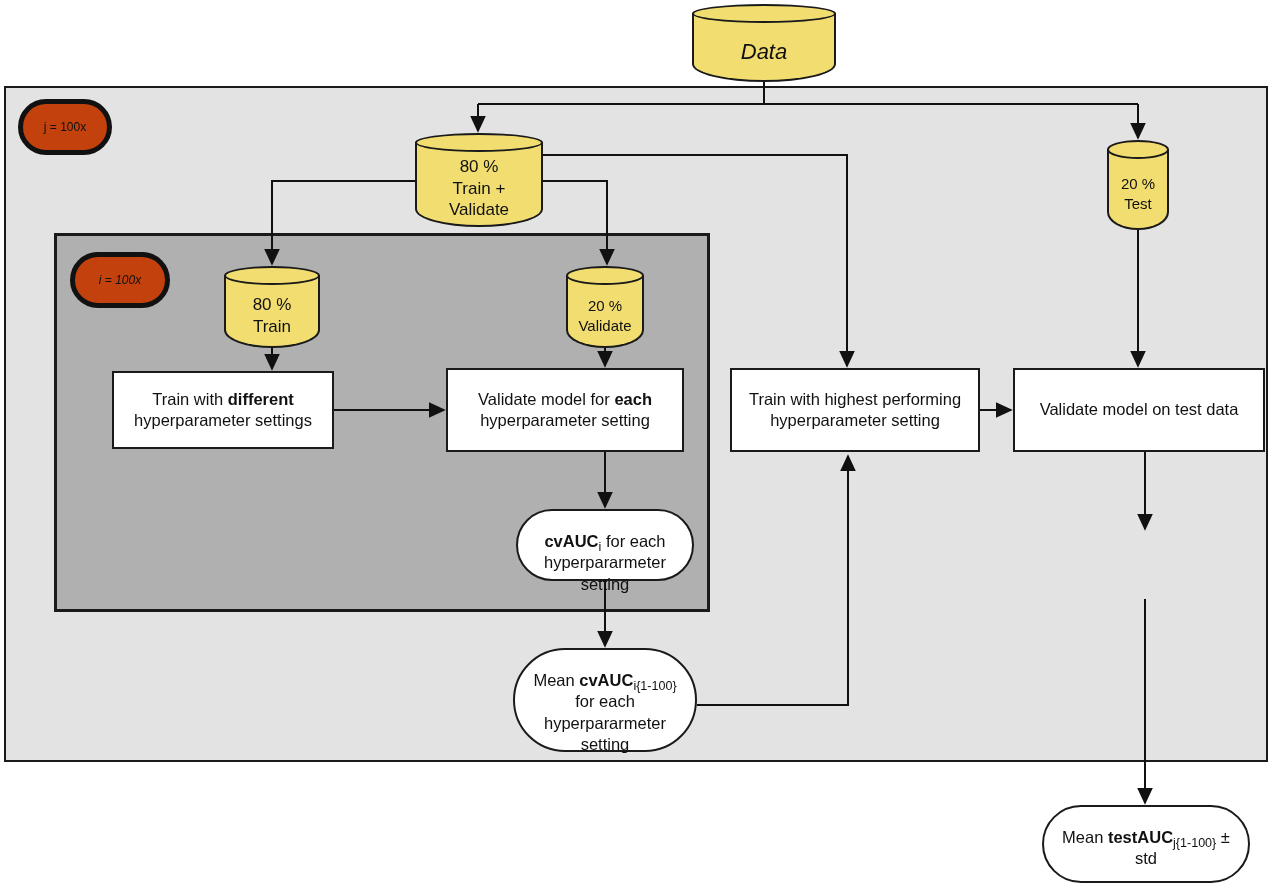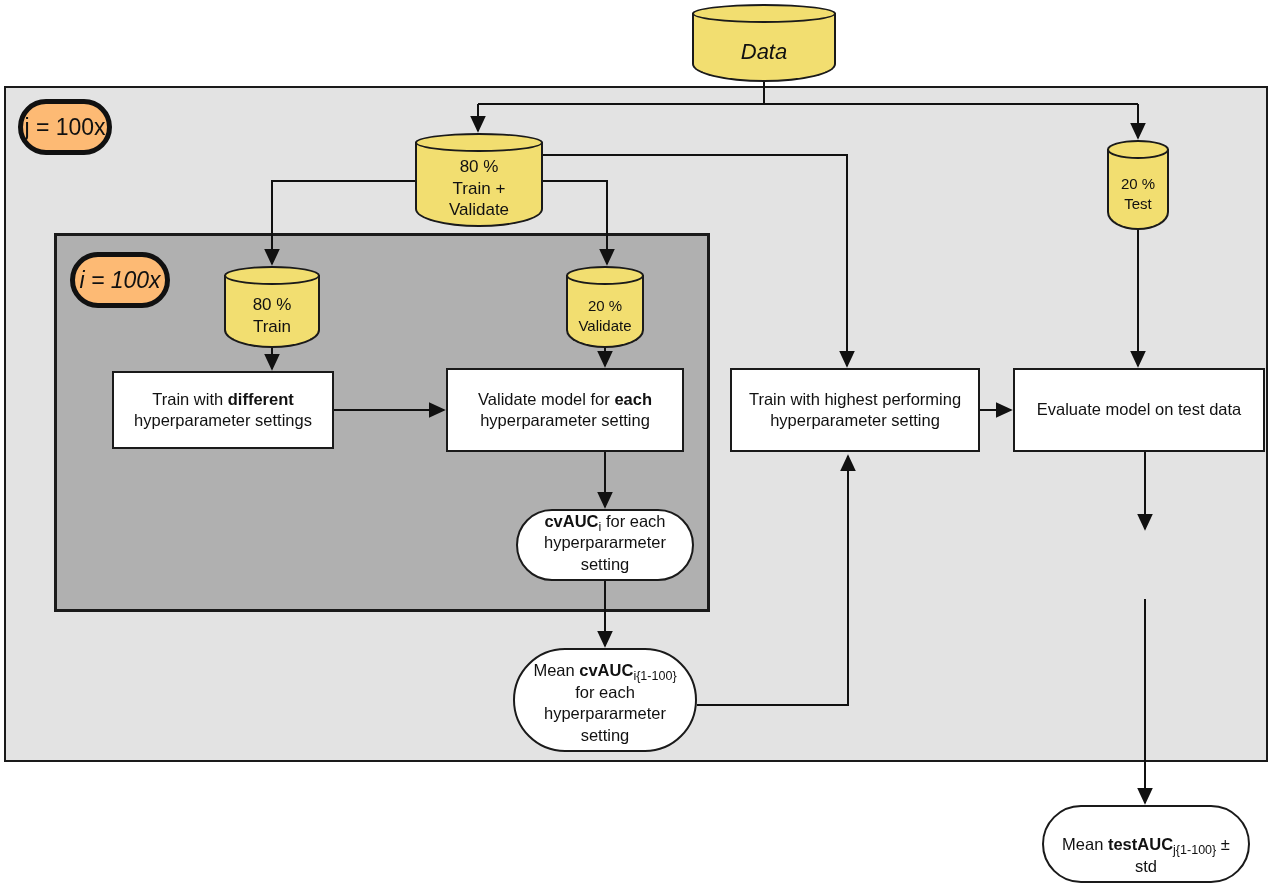--- a/index.html
+++ b/index.html
@@ -44,27 +44,27 @@
     width: 656px;
     height: 379px;
     background: #b0b0b0;
     border: 3px solid #1a1a1a;
     box-sizing: border-box;
   }
 
   
   .loop-pill {
     position: absolute;
-    background: #fdba74;
+    background: #c2410c;
     border: 5px solid #111111;
     border-radius: 999px;
     display: flex;
     align-items: center;
     justify-content: center;
-    font-size: 23px;
+    font-size: 12px;
     color: #111111;
     box-sizing: border-box;
   }
   #loop-j { left: 18px;  top: 99px;  width: 94px;  height: 56px; }
   #loop-i { left: 70px;  top: 252px; width: 100px; height: 56px; font-style: italic; }
 
   
   .cyl {
     position: absolute;
     box-sizing: border-box;
@@ -139,27 +139,27 @@
   #rect-evaluate     { left: 1013px; top: 368px; width: 252px; height: 84px; }
 
   
   .round-node {
     position: absolute;
     background: #ffffff;
     border: 2px solid #1a1a1a;
     border-radius: 999px;
     box-sizing: border-box;
     display: flex;
-    align-items: flex-end;
+    align-items: flex-start;
     justify-content: center;
     text-align: center;
     font-size: 16.5px;
     line-height: 1.3;
     color: #111111;
-    padding: 4px 14px;
+    padding: 20px 14px;
   }
   #node-cvauc-i    { left: 516px; top: 509px; width: 178px; height: 72px; }
   #node-mean-cvauc { left: 513px; top: 648px; width: 184px; height: 104px; }
   #node-testauc-j  { left: 1055px; top: 531px; width: 180px; height: 68px; }
   #node-mean-testauc { left: 1042px; top: 805px; width: 208px; height: 78px; }
 
   sub {
     font-size: 0.76em;
     vertical-align: baseline;
     position: relative;
@@ -274,21 +274,21 @@
 
   <div class="rect" id="rect-train-best">
     <div>
       <span>Train with highest performing</span><br>
       <span>hyperparameter setting</span>
     </div>
   </div>
 
   <div class="rect" id="rect-evaluate">
     <div>
-      <span>Evaluate model on test data</span>
+      <span>Validate model on test data</span>
     </div>
   </div>
 
   <div class="round-node" id="node-cvauc-i">
     <div>
       <b>cvAUC</b><sub>i</sub><span> for each</span><br>
       <span>hyperpararmeter</span><br>
       <span>setting</span>
     </div>
   </div>

